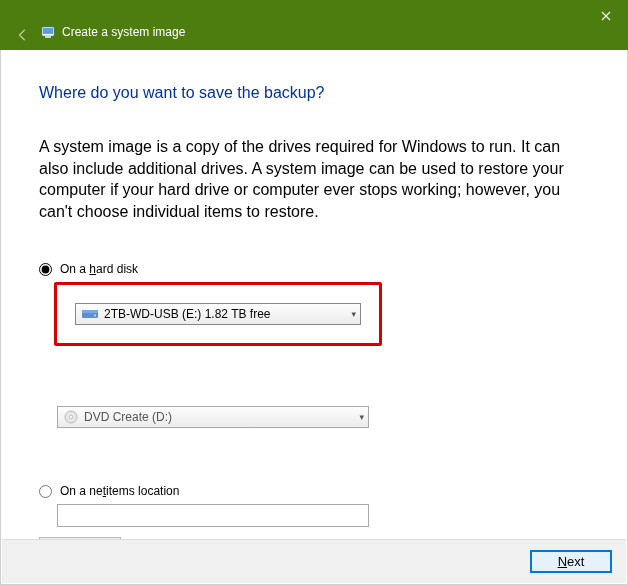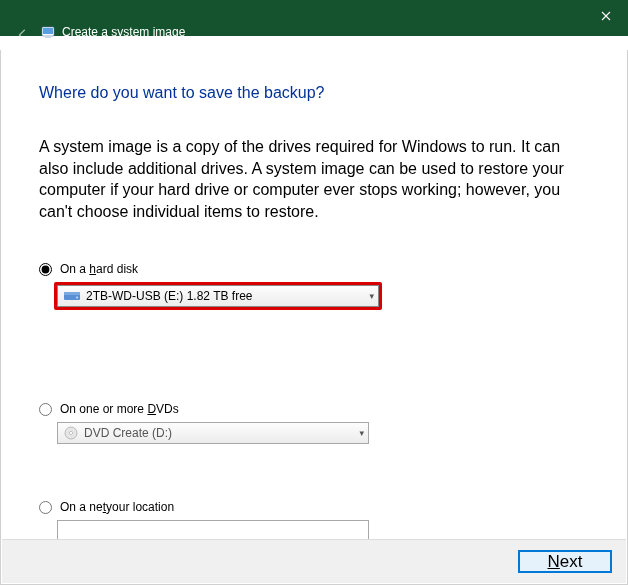--- a/index.html
+++ b/index.html
@@ -6,22 +6,22 @@
   html, body { margin: 0; padding: 0; }
   body {
     width: 628px; height: 585px;
     font-family: "Segoe UI", Tahoma, sans-serif;
     font-size: 12px;
     background: #fff;
     color: #000;
     overflow: hidden;
   }
   .titlebar {
-    height: 36px;
-    background: #14532d;
+    height: 50px;
+    background: #4d7c0f;
     position: relative;
     color: #fff;
   }
   .titlebar .close {
     position: absolute;
     right: 0; top: 2px;
     width: 45px; height: 28px;
     display: flex; align-items: center; justify-content: center;
     font-size: 14px;
     font-family: Arial, sans-serif;
@@ -91,25 +91,25 @@
     transform: translateY(-50%);
     font-size: 9px; color: #555;
   }
   .combo.disabled { color: #555; }
   .drive-icon svg { width: 16px; height: 12px; display:block; }
   .disc-icon svg { width: 14px; height: 14px; display:block; }
   .highlight-wrap {
     border: 3px solid #d80000;
     border-radius: 2px;
     margin-left: 15px;
-    padding: 0;
+    padding: 18px;
     width: 328px;
   }
   .highlight-wrap .combo { margin-left: 0; border: 1px solid #888; }
-  .group1 { margin-bottom: 92px; }
+  .group1 { margin-bottom: 60px; }
   .group2 { margin-bottom: 56px; }
   .textbox {
     margin-left: 18px;
     width: 312px;
     height: 23px;
     border: 1px solid #a8a8a8;
     background: #fff;
   }
   .g3-row { display:flex; align-items:flex-start; gap: 10px; flex-direction: column; }
   .select-btn {
@@ -126,24 +126,24 @@
     height: 44px;
     background: #f0f0f0;
     border-top: 1px solid #ddd;
     display: flex;
     justify-content: flex-end;
     align-items: center;
     gap: 8px;
     padding-right: 14px;
   }
   .btn {
-    width: 94px; height: 23px;
+    width: 82px; height: 23px;
     border: 1px solid #adadad;
     background: #e1e1e1;
-    font-size: 17px;
+    font-size: 13px;
     display:flex; align-items:center; justify-content:center;
     font-family: inherit;
   }
   .btn.default {
     border: 1px solid #0078d7;
     box-shadow: inset 0 0 0 1px #0078d7;
     background: #e5f1fb;
   }
 </style>
 </head>
@@ -191,40 +191,36 @@
                 <circle cx="13" cy="7.5" r="1" fill="#cfe3ff"></circle>
               </svg>
           </span>
           <span>2TB-WD-USB (E:)  1.82 TB free</span>
           <span class="arrow">▾</span>
         </div>
       </div>
     </div>
 
     <div class="group2">
-      <label class="opt-row">
-        <input type="radio" name="dest" style="">
-        <span class="mn"><span>On one or more </span><span class="u">D</span><span>VDs</span></span>
-      </label>
       <div class="combo disabled" style="width:312px">
         <span class="disc-icon">
           <svg viewBox="0 0 14 14">
               <circle cx="7" cy="7" r="6" fill="#e6e6e6" stroke="#999" stroke-width="0.6"></circle>
               <circle cx="7" cy="7" r="1.6" fill="#fff" stroke="#999" stroke-width="0.5"></circle>
             </svg>
         </span>
         <span>DVD Create (D:)</span>
         <span class="arrow">▾</span>
       </div>
     </div>
 
     <div>
       <label class="opt-row">
         <input type="radio" name="dest" style="">
-        <span class="mn"><span>On a ne</span><span class="u">t</span><span>your location</span></span>
+        <span class="mn"><span>On a ne</span><span class="u">t</span><span>items location</span></span>
       </label>
       <div class="g3-row">
         <div class="textbox"></div>
         <div class="select-btn">Select...</div>
       </div>
     </div>
   </div>
 
   <div class="footer">
     <button class="btn default">

